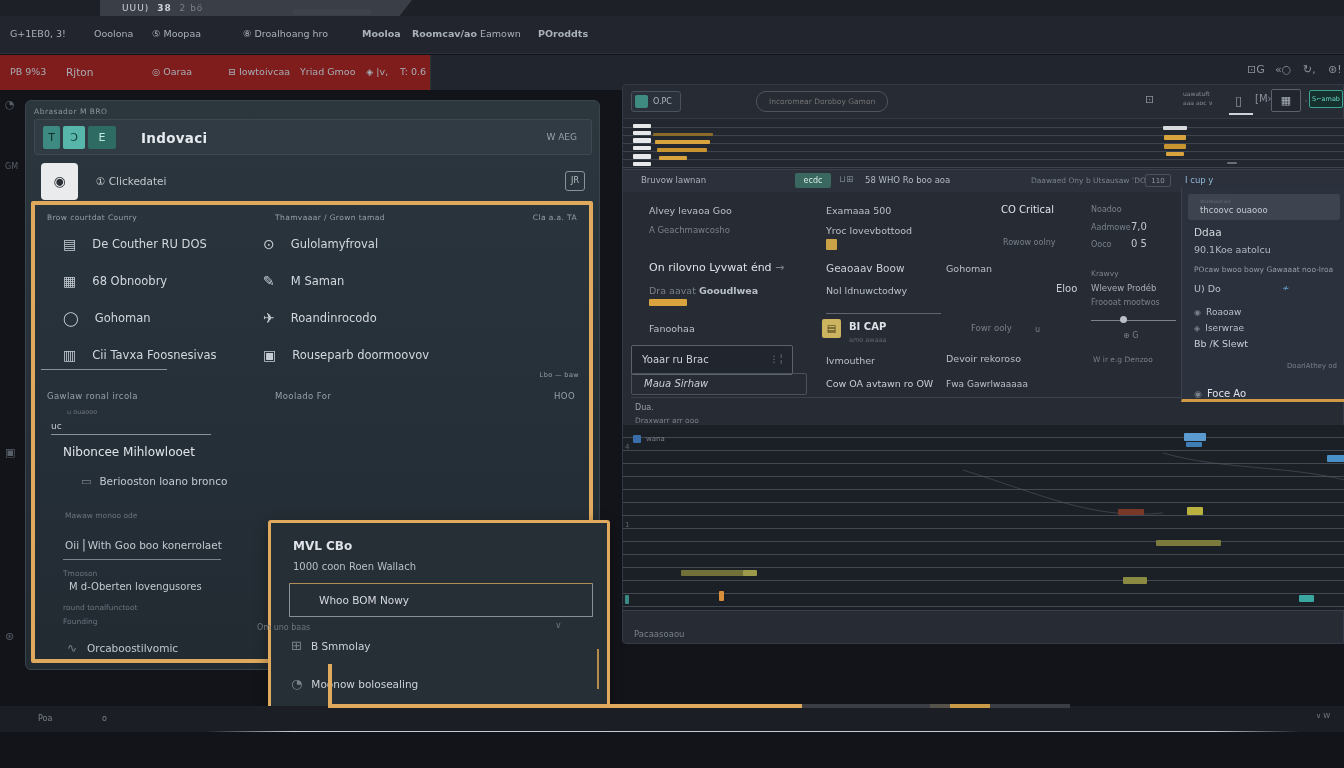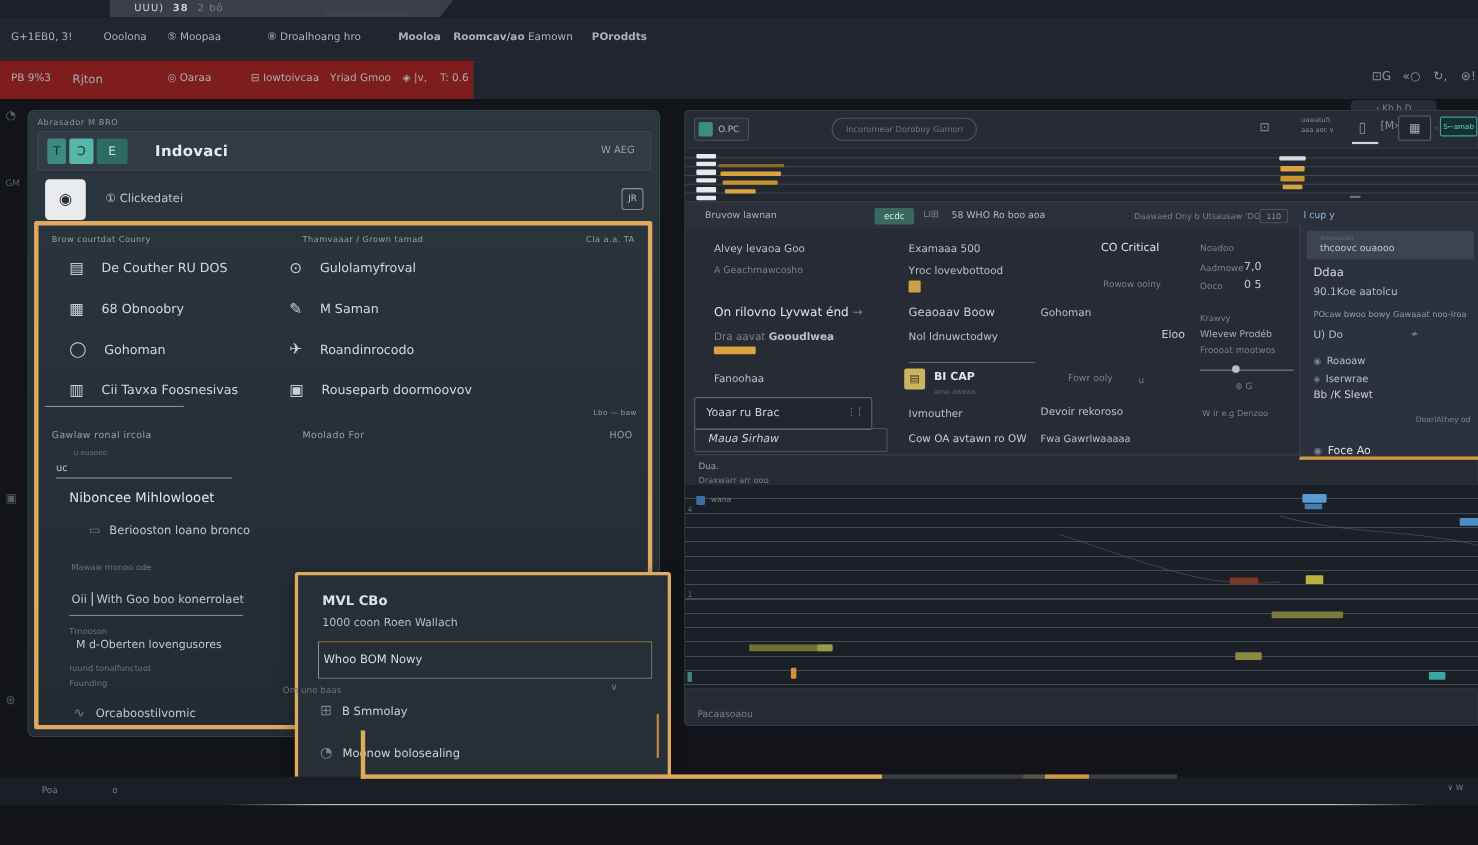--- a/index.html
+++ b/index.html
@@ -43,31 +43,31 @@
   .menu-item{position:absolute;height:20px;white-space:nowrap}
   .menu-item .mi-ico{font-size:14px;color:#c6cdd3;vertical-align:middle;margin-right:11px}
   .menu-item .mi-lab{font-size:11.5px;color:#d3d8dd;vertical-align:middle}
   .ob-underline{position:absolute;height:1px;background:#8a9099}
   .ob-input{position:absolute;background:transparent;border:none;border-bottom:1px solid #8a929b;color:#c2c8cf;font-size:9px;font-family:"DejaVu Sans",sans-serif;outline:none}
   .l-head{position:absolute;font-size:12px;color:#dfe4e8;white-space:nowrap}
   .l-item{position:absolute;font-size:10.5px;color:#c2c8cf;white-space:nowrap}
   .l-dim{position:absolute;font-size:7.5px;color:#6b737c;white-space:nowrap}
 
   .inner-box{left:233px;top:315px;width:342px;height:194px;background:#272f36;border:3px solid #dfa95e;border-radius:3px;box-shadow:0 4px 14px rgba(0,0,0,.35)}
-  .inner-field{position:absolute;left:18px;top:60px;width:304px;height:34px;background:transparent;border:1px solid #8a9097;border-top-color:#b08d54;border-radius:1px;color:#d5dade;font-size:10.5px;font-family:"DejaVu Sans",sans-serif;padding:0 4px;outline:none}
+  .inner-field{position:absolute;left:18px;top:60px;width:304px;height:34px;background:transparent;border:1px solid #8a9097;border-top-color:#b08d54;border-radius:1px;color:#d5dade;font-size:10.5px;font-family:"DejaVu Sans",sans-serif;padding:0 29px;outline:none}
 
   
   .conn{background:#dfa95e}
 
   
   .statusbar{left:0;top:706px;width:1344px;height:26px;background:#1b1e24}
   .baseline{left:205px;top:731px;width:1095px;height:1px;background:linear-gradient(90deg,rgba(200,204,210,0),#c8ccd2 8%,#c8ccd2 92%,rgba(200,204,210,0))}
 
   
-  .rpanel{left:622px;top:100px;width:722px;height:560px;background:#262b34;border:1px solid #333947;border-radius:4px 0 0 4px}
+  .rpanel{left:622px;top:84px;width:722px;height:560px;background:#262b34;border:1px solid #333947;border-radius:4px 0 0 4px}
   .chip{left:8px;top:6px;width:50px;height:21px;border:1px solid #4a525c;border-radius:3px;background:#2b313a}
   .chip .sq{position:absolute;left:3px;top:3px;width:13px;height:13px;background:#3f8b82;border-radius:2px}
   .chip .lab{position:absolute;left:21px;top:5px;font-size:8px;color:#aeb5bd}
   .rsearch{position:absolute;left:133px;top:6px;width:132px;height:21px;border:1px solid #4d565f;border-radius:10px;background:transparent;color:#9aa2aa;font-size:7.5px;padding:0 12px;font-family:"DejaVu Sans",sans-serif;outline:none}
   .tb-ico{position:absolute;top:8px;font-size:11px;color:#8b929c}
   .grid-btn{left:648px;top:4px;width:30px;height:23px;border:1px solid #5a626c;background:#22262e;border-radius:2px;text-align:center;line-height:21px;font-size:11px;color:#a9b0b8}
   .teal-badge{left:686px;top:5px;width:34px;height:18px;background:#16302e;border:1px solid #3ca393;border-radius:2px;font-size:6.5px;color:#68d2bf;text-align:center;line-height:16px}
   .dropdown{left:560px;top:4px;width:46px;height:23px;font-size:6px;color:#868d96;line-height:1.5}
 
   .rtimeline{left:0;top:33px;width:722px;height:52px;background:#23272f;border-top:1px solid #343a44;border-bottom:1px solid #3a404a}

